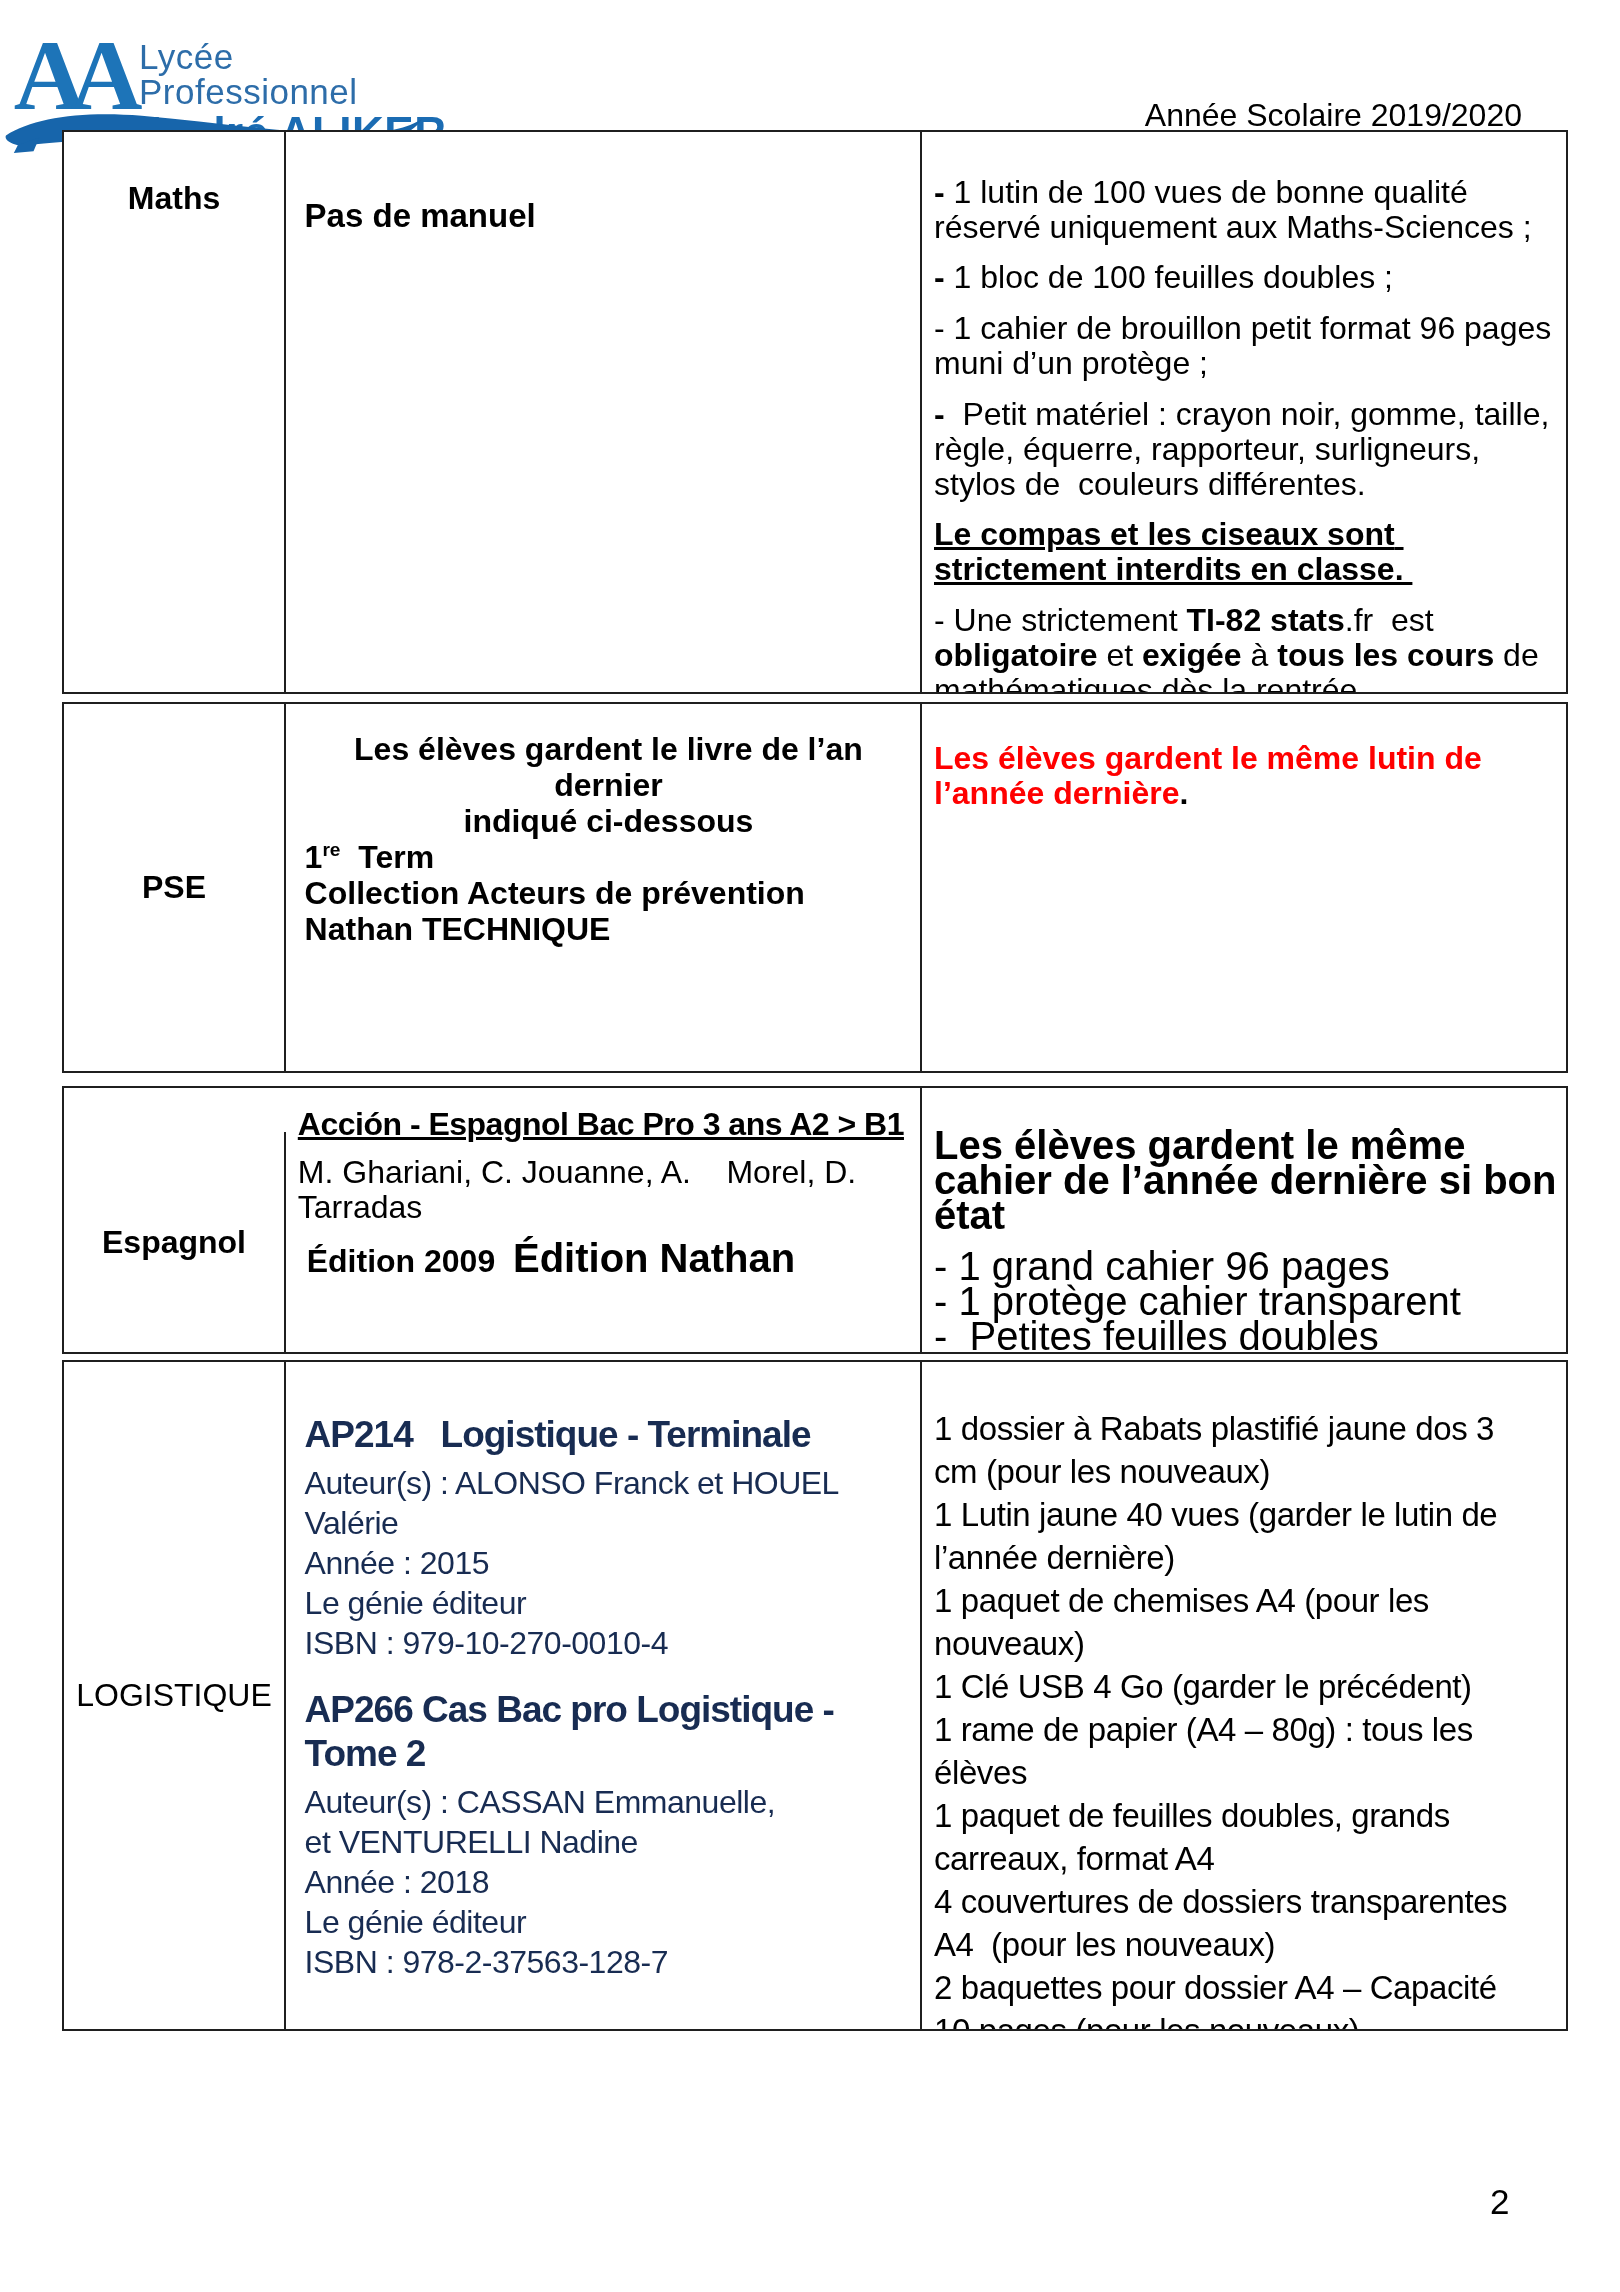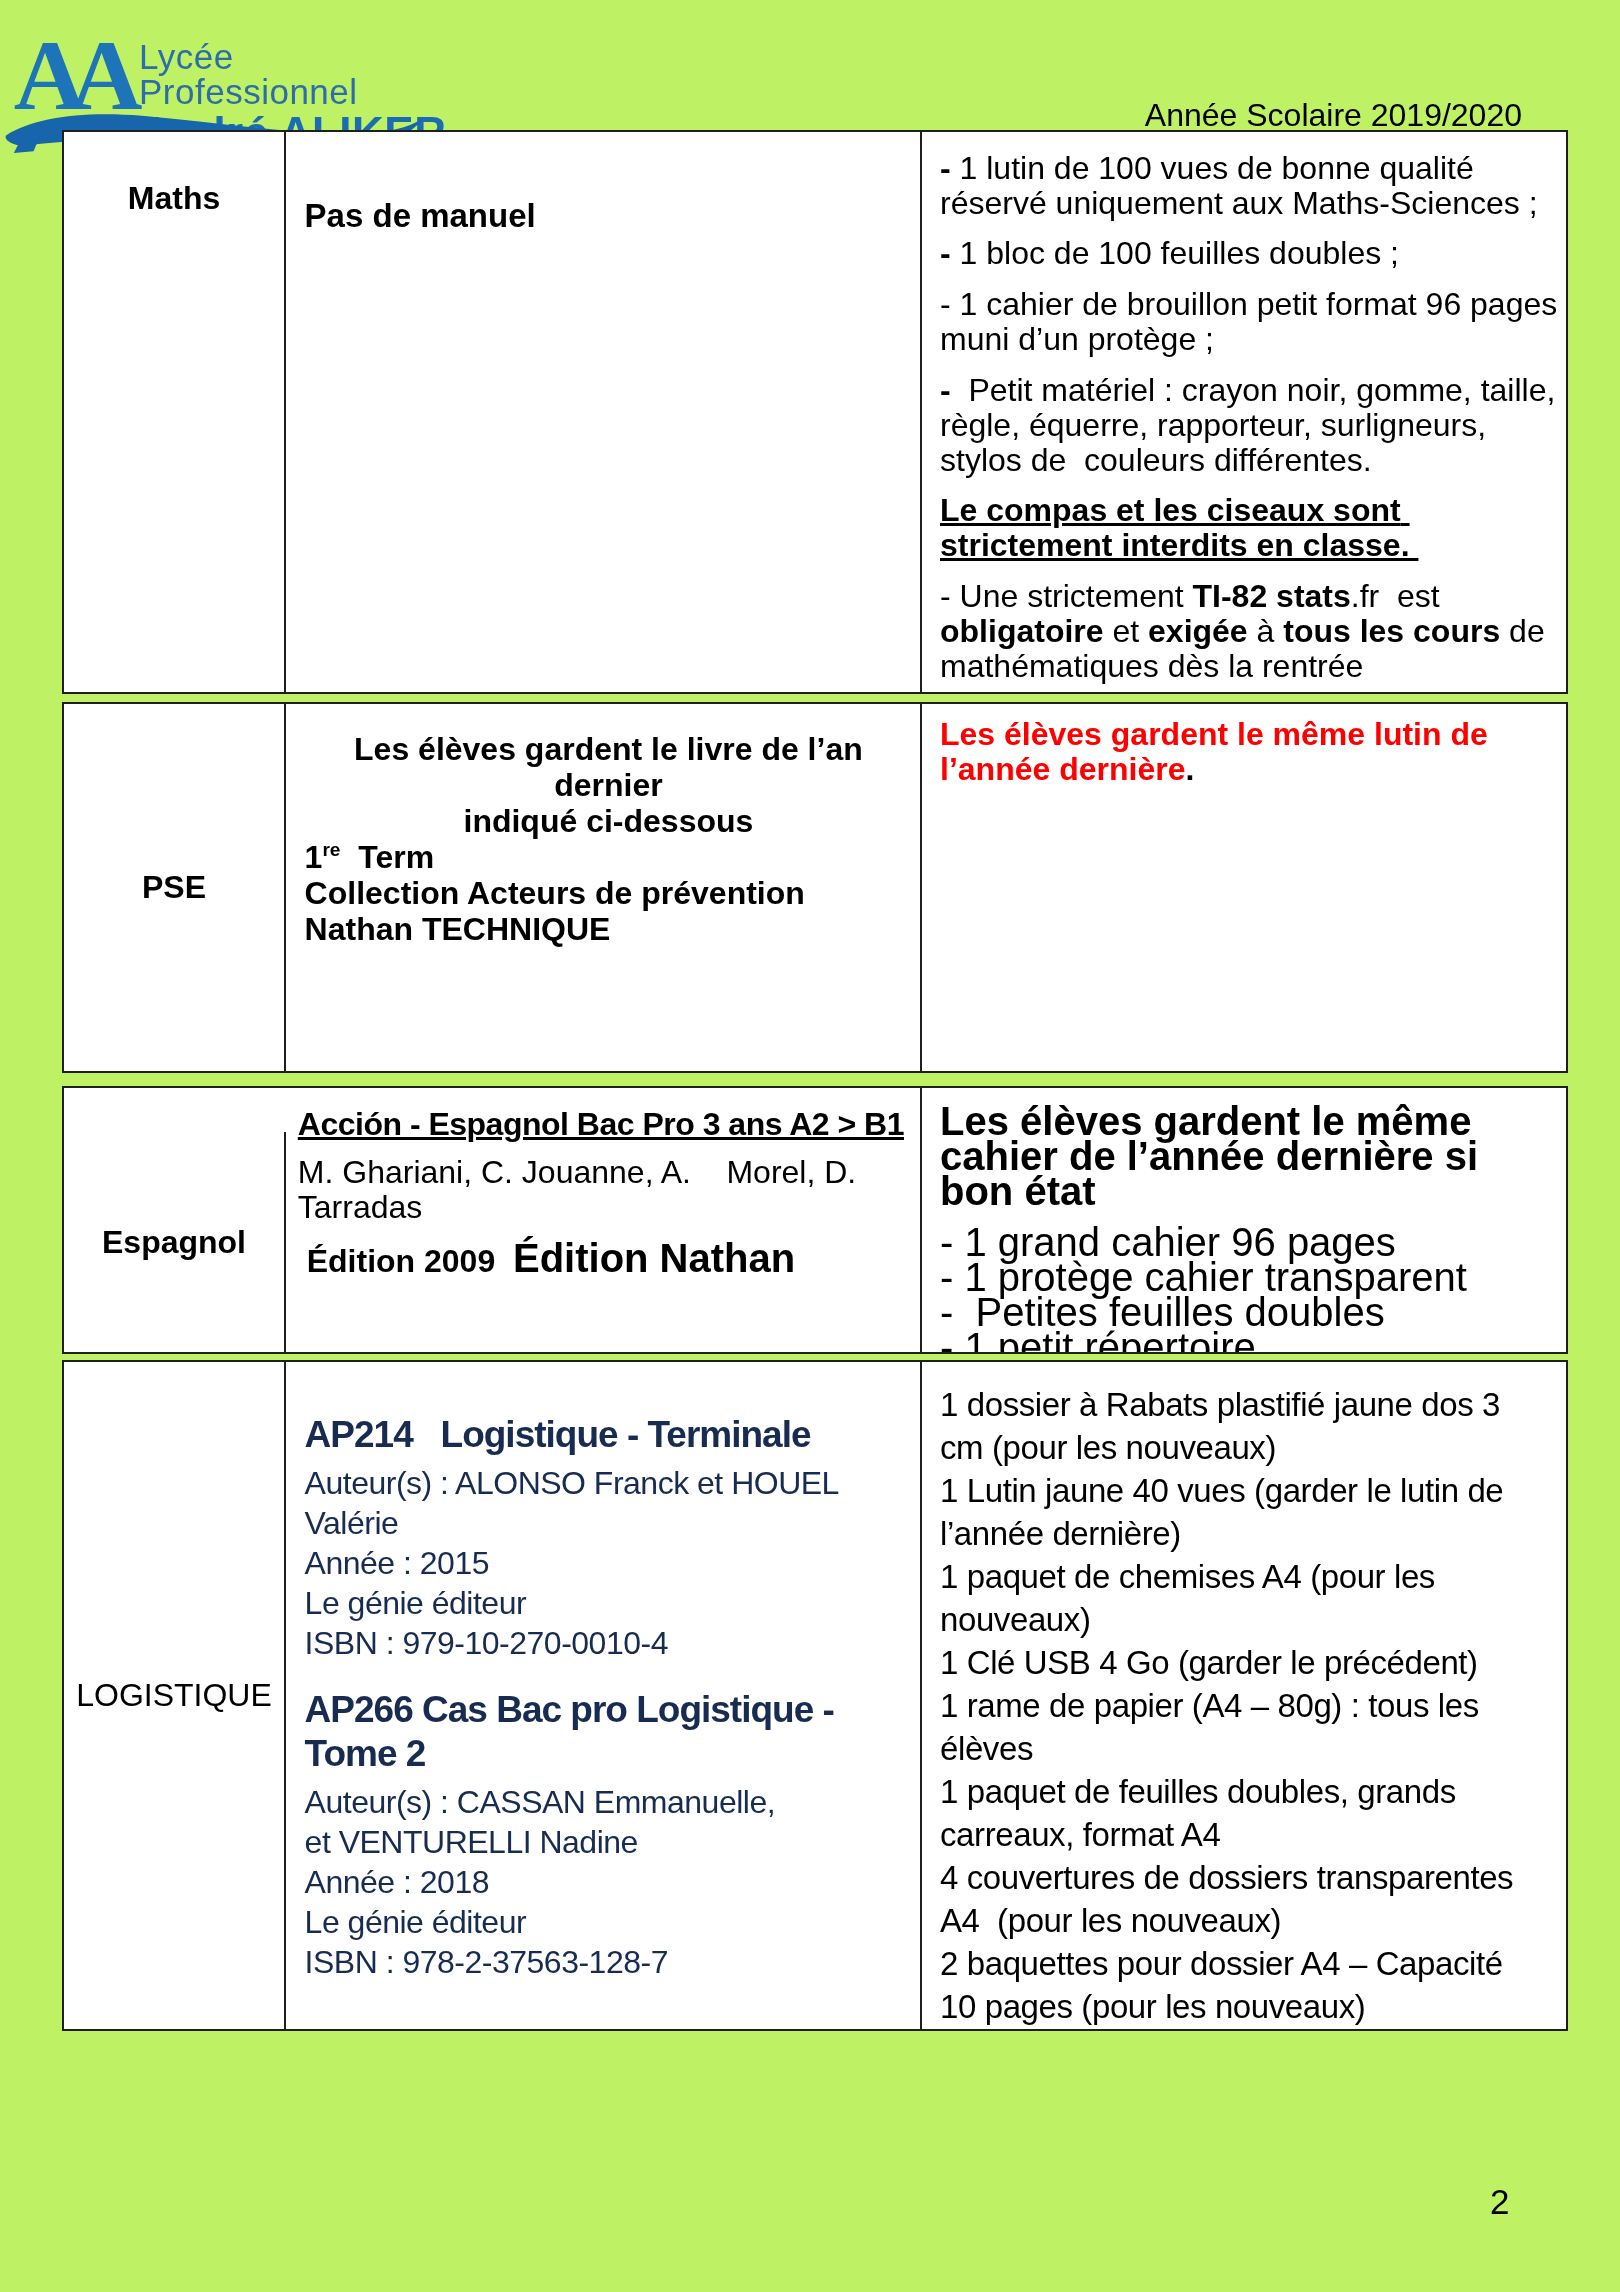--- a/index.html
+++ b/index.html
@@ -1,17 +1,17 @@
 <!DOCTYPE html>
 <html><head>
 <meta charset="utf-8">
 <style>
   html,body{margin:0;padding:0;background:#e8e8e8;}
   .page{
-    position:relative;width:1620px;height:2293px;background:#bef264;
+    position:relative;width:1620px;height:2293px;background:#ffffff;
     font-family:"Liberation Sans",sans-serif;color:#000;overflow:hidden;
   }
 
   
   .logo{position:absolute;left:0;top:0;width:461px;height:172px;}
   .monogram{
     position:absolute;left:13.7px;top:25.5px;
     font-family:"Liberation Serif",serif;font-weight:bold;
     font-size:100px;line-height:1;letter-spacing:-15.7px;color:#1d74b8;
   }
@@ -32,21 +32,21 @@
   .row-pse  {top:702px;height:371px;}
   .row-esp  {top:1086px;height:268px;}
   .row-log  {top:1360px;height:671px;}
 
   .cell{box-sizing:border-box;overflow:hidden;}
   .subject{
     border-right:2.9px solid #1f1f1f;display:flex;justify-content:center;
     font-weight:bold;font-size:32px;
   }
   .middle{border-right:2.9px solid #1f1f1f;padding-left:18.6px;padding-right:7.8px;}
-  .rightcol{padding-left:18px;padding-right:7.8px;}
+  .rightcol{padding-left:12px;padding-right:7.8px;margin-top:24px;}
 
   .para{white-space:pre-wrap;margin:0;}
   .b{font-weight:bold;}
   .u{text-decoration:underline;}
   sup{font-size:60%;line-height:0;}
 
   
   .row-maths .subject{align-items:flex-start;padding-top:48px;}
   .row-maths .middle{padding-top:65px;font-size:33px;}
   .row-maths .rightcol{padding-top:18.6px;font-size:32px;line-height:35px;}

